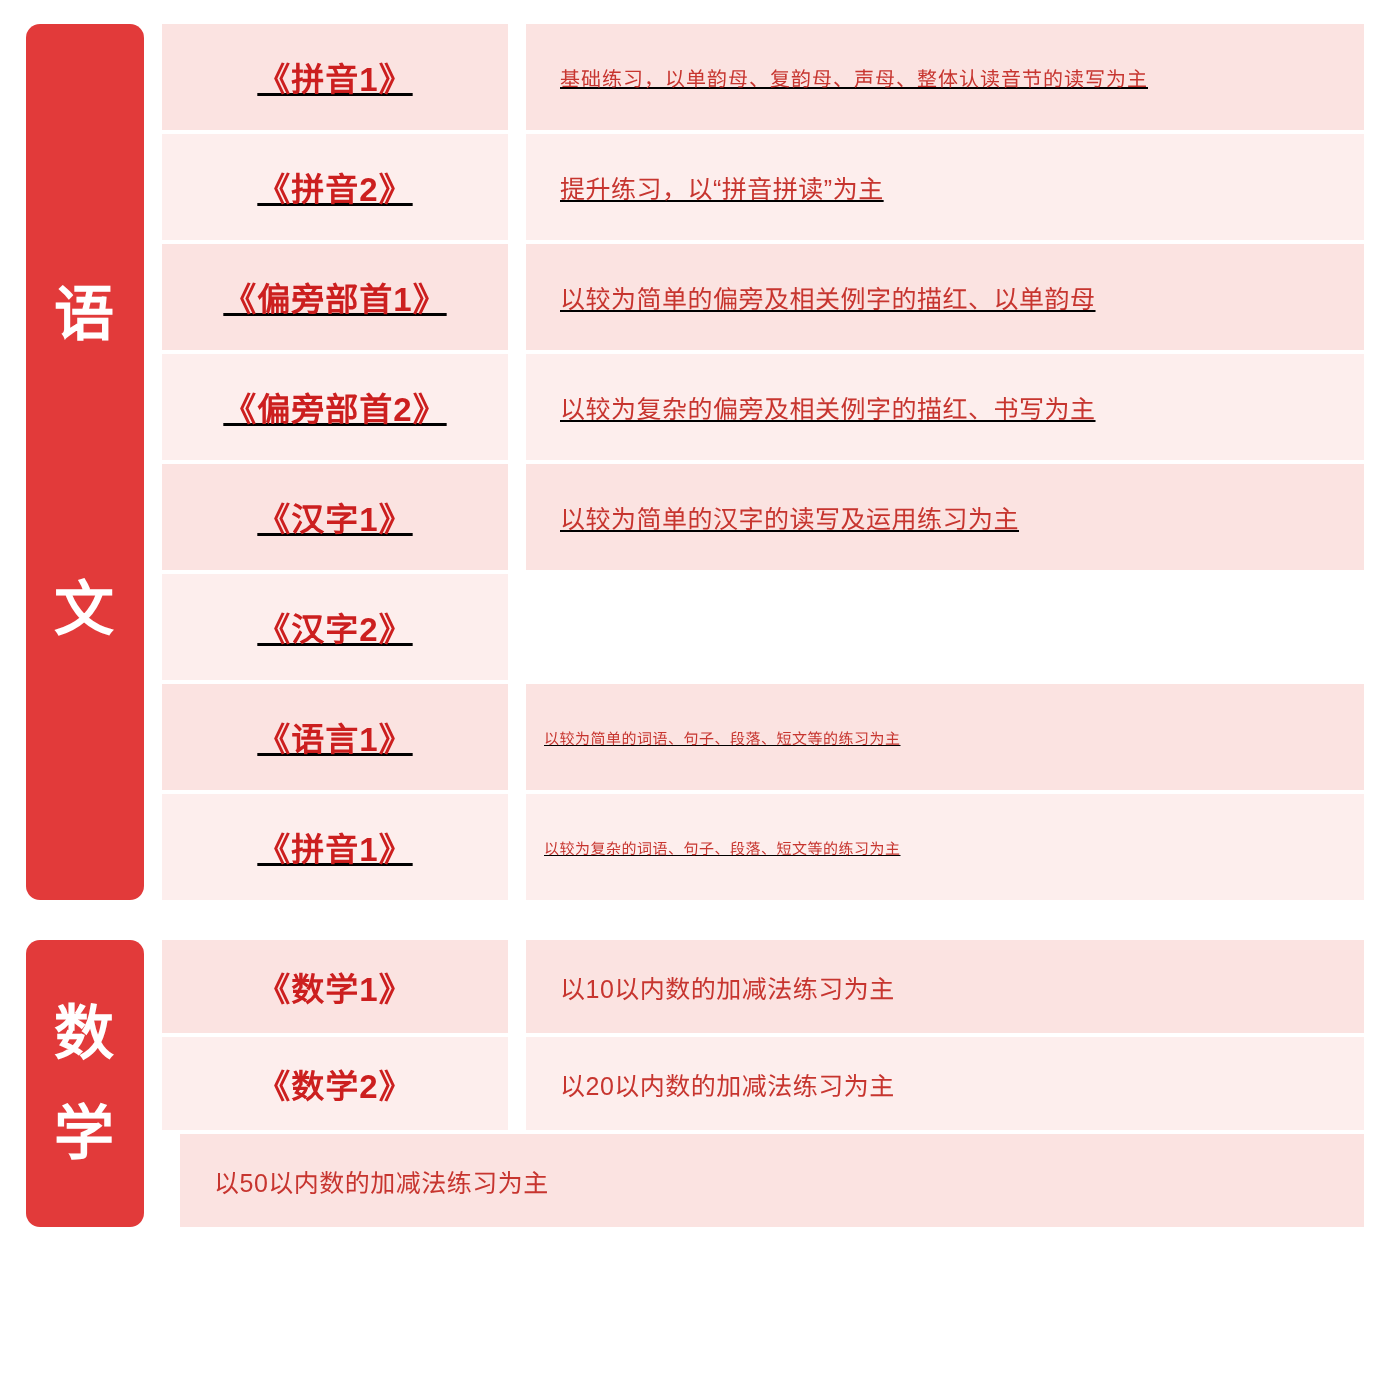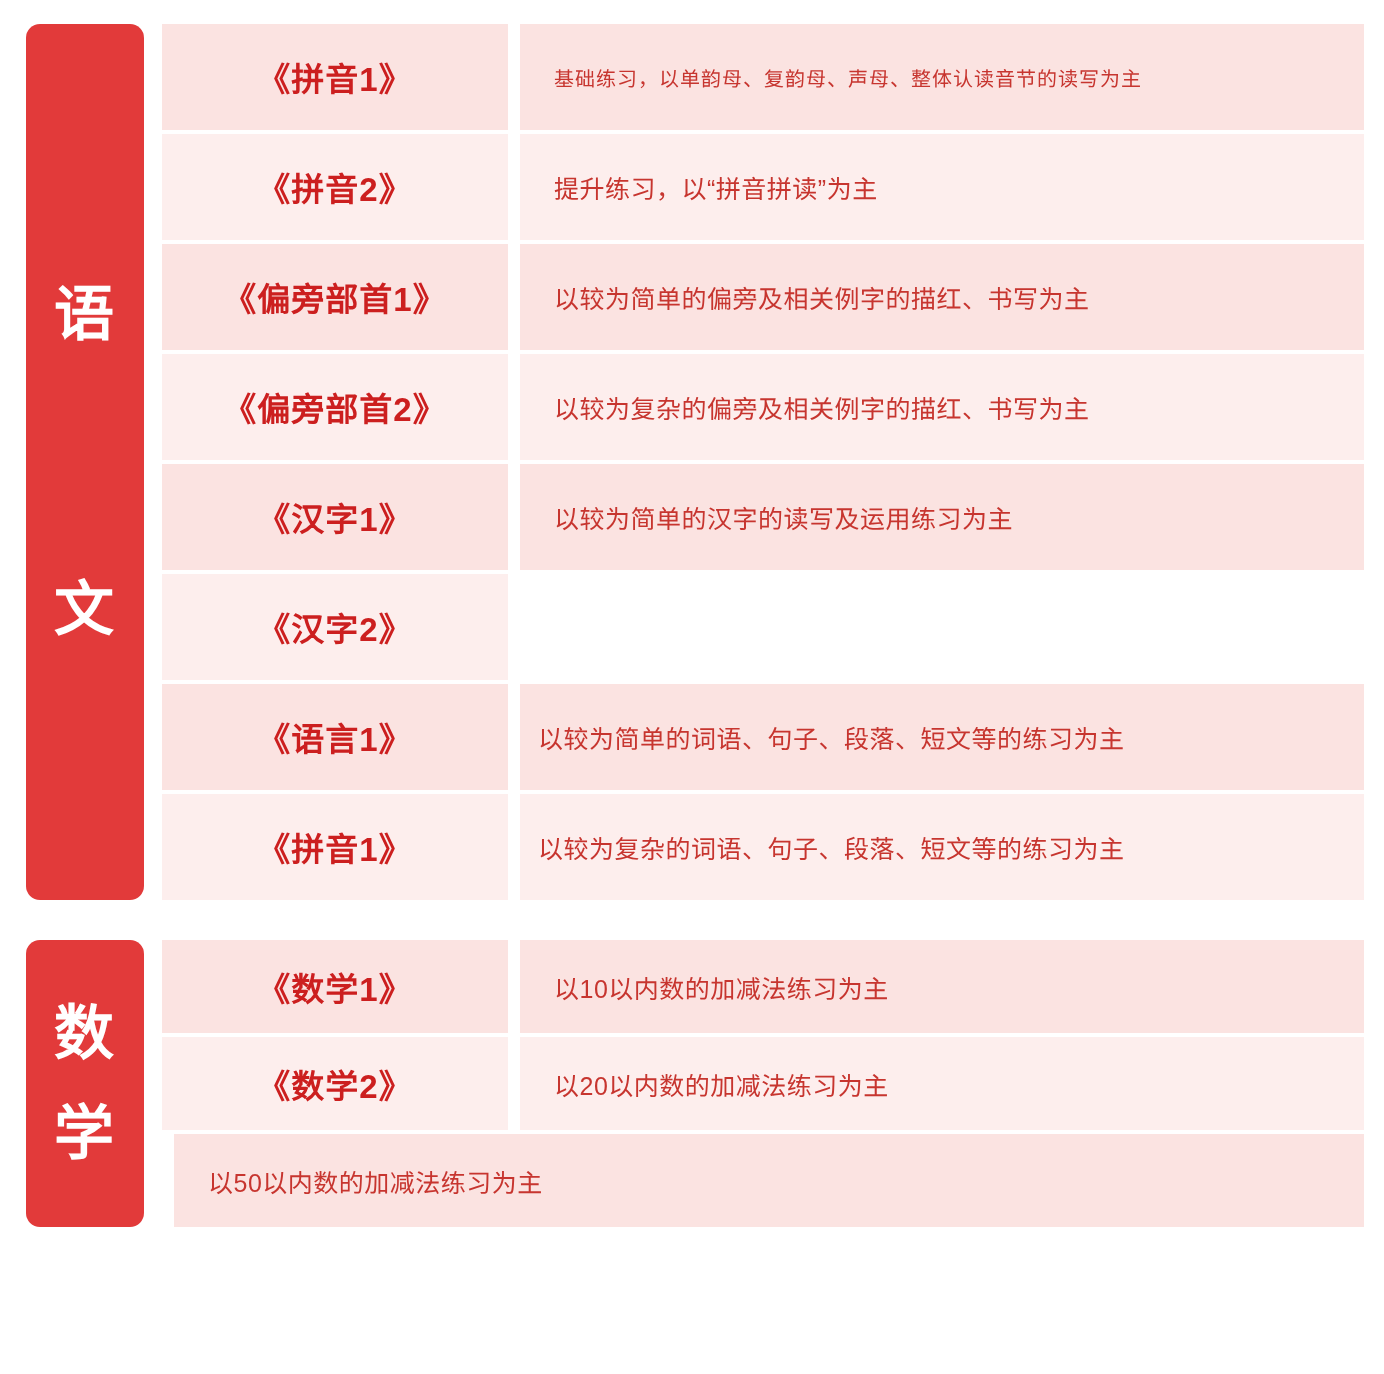--- a/index.html
+++ b/index.html
@@ -73,37 +73,37 @@
     flex: 0 0 346px;
     width: 346px;
     justify-content: center;
     color: #cc1f1f;
     font-weight: bold;
     font-size: 33px;
     letter-spacing: 1px;
   }
   .cell-desc {
     flex: 1 1 auto;
-    margin-left: 12px;
+    margin-left: 18px;
     padding-left: 34px;
     color: #c7352f;
     font-size: 25px;
     letter-spacing: 0.5px;
   }
   .desc-small {
-    font-size: 25px;
+    font-size: 15px;
     padding-left: 18px;
   }
   .desc-tiny {
     font-size: 20px;
     letter-spacing: 1px;
   }
   .shade-a .cell { background: #fbe3e1; }
   .shade-b .cell { background: #fdeeed; }
-  .lang-rows .row { height: 106px; }
+  .lang-rows .row { height: 106px; text-decoration: underline; }
   .math-rows .row { height: 93px; }
 </style>
 </head>
 <body>
 
 <div class="page">
 
   <div class="section">
     <div class="subject-tab lang">
       <div class="subject-char">语</div>
@@ -116,21 +116,21 @@
         <div class="cell cell-desc desc-tiny">基础练习，以单韵母、复韵母、声母、整体认读音节的读写为主</div>
       </div>
 
       <div class="row shade-b">
         <div class="cell cell-title">《拼音2》</div>
         <div class="cell cell-desc">提升练习，以“拼音拼读”为主</div>
       </div>
 
       <div class="row shade-a">
         <div class="cell cell-title">《偏旁部首1》</div>
-        <div class="cell cell-desc">以较为简单的偏旁及相关例字的描红、书写为主</div>
+        <div class="cell cell-desc">以较为简单的偏旁及相关例字的描红、以单韵母</div>
       </div>
 
       <div class="row shade-b">
         <div class="cell cell-title">《偏旁部首2》</div>
         <div class="cell cell-desc">以较为复杂的偏旁及相关例字的描红、书写为主</div>
       </div>
 
       <div class="row shade-a">
         <div class="cell cell-title">《汉字1》</div>
         <div class="cell cell-desc">以较为简单的汉字的读写及运用练习为主</div>

